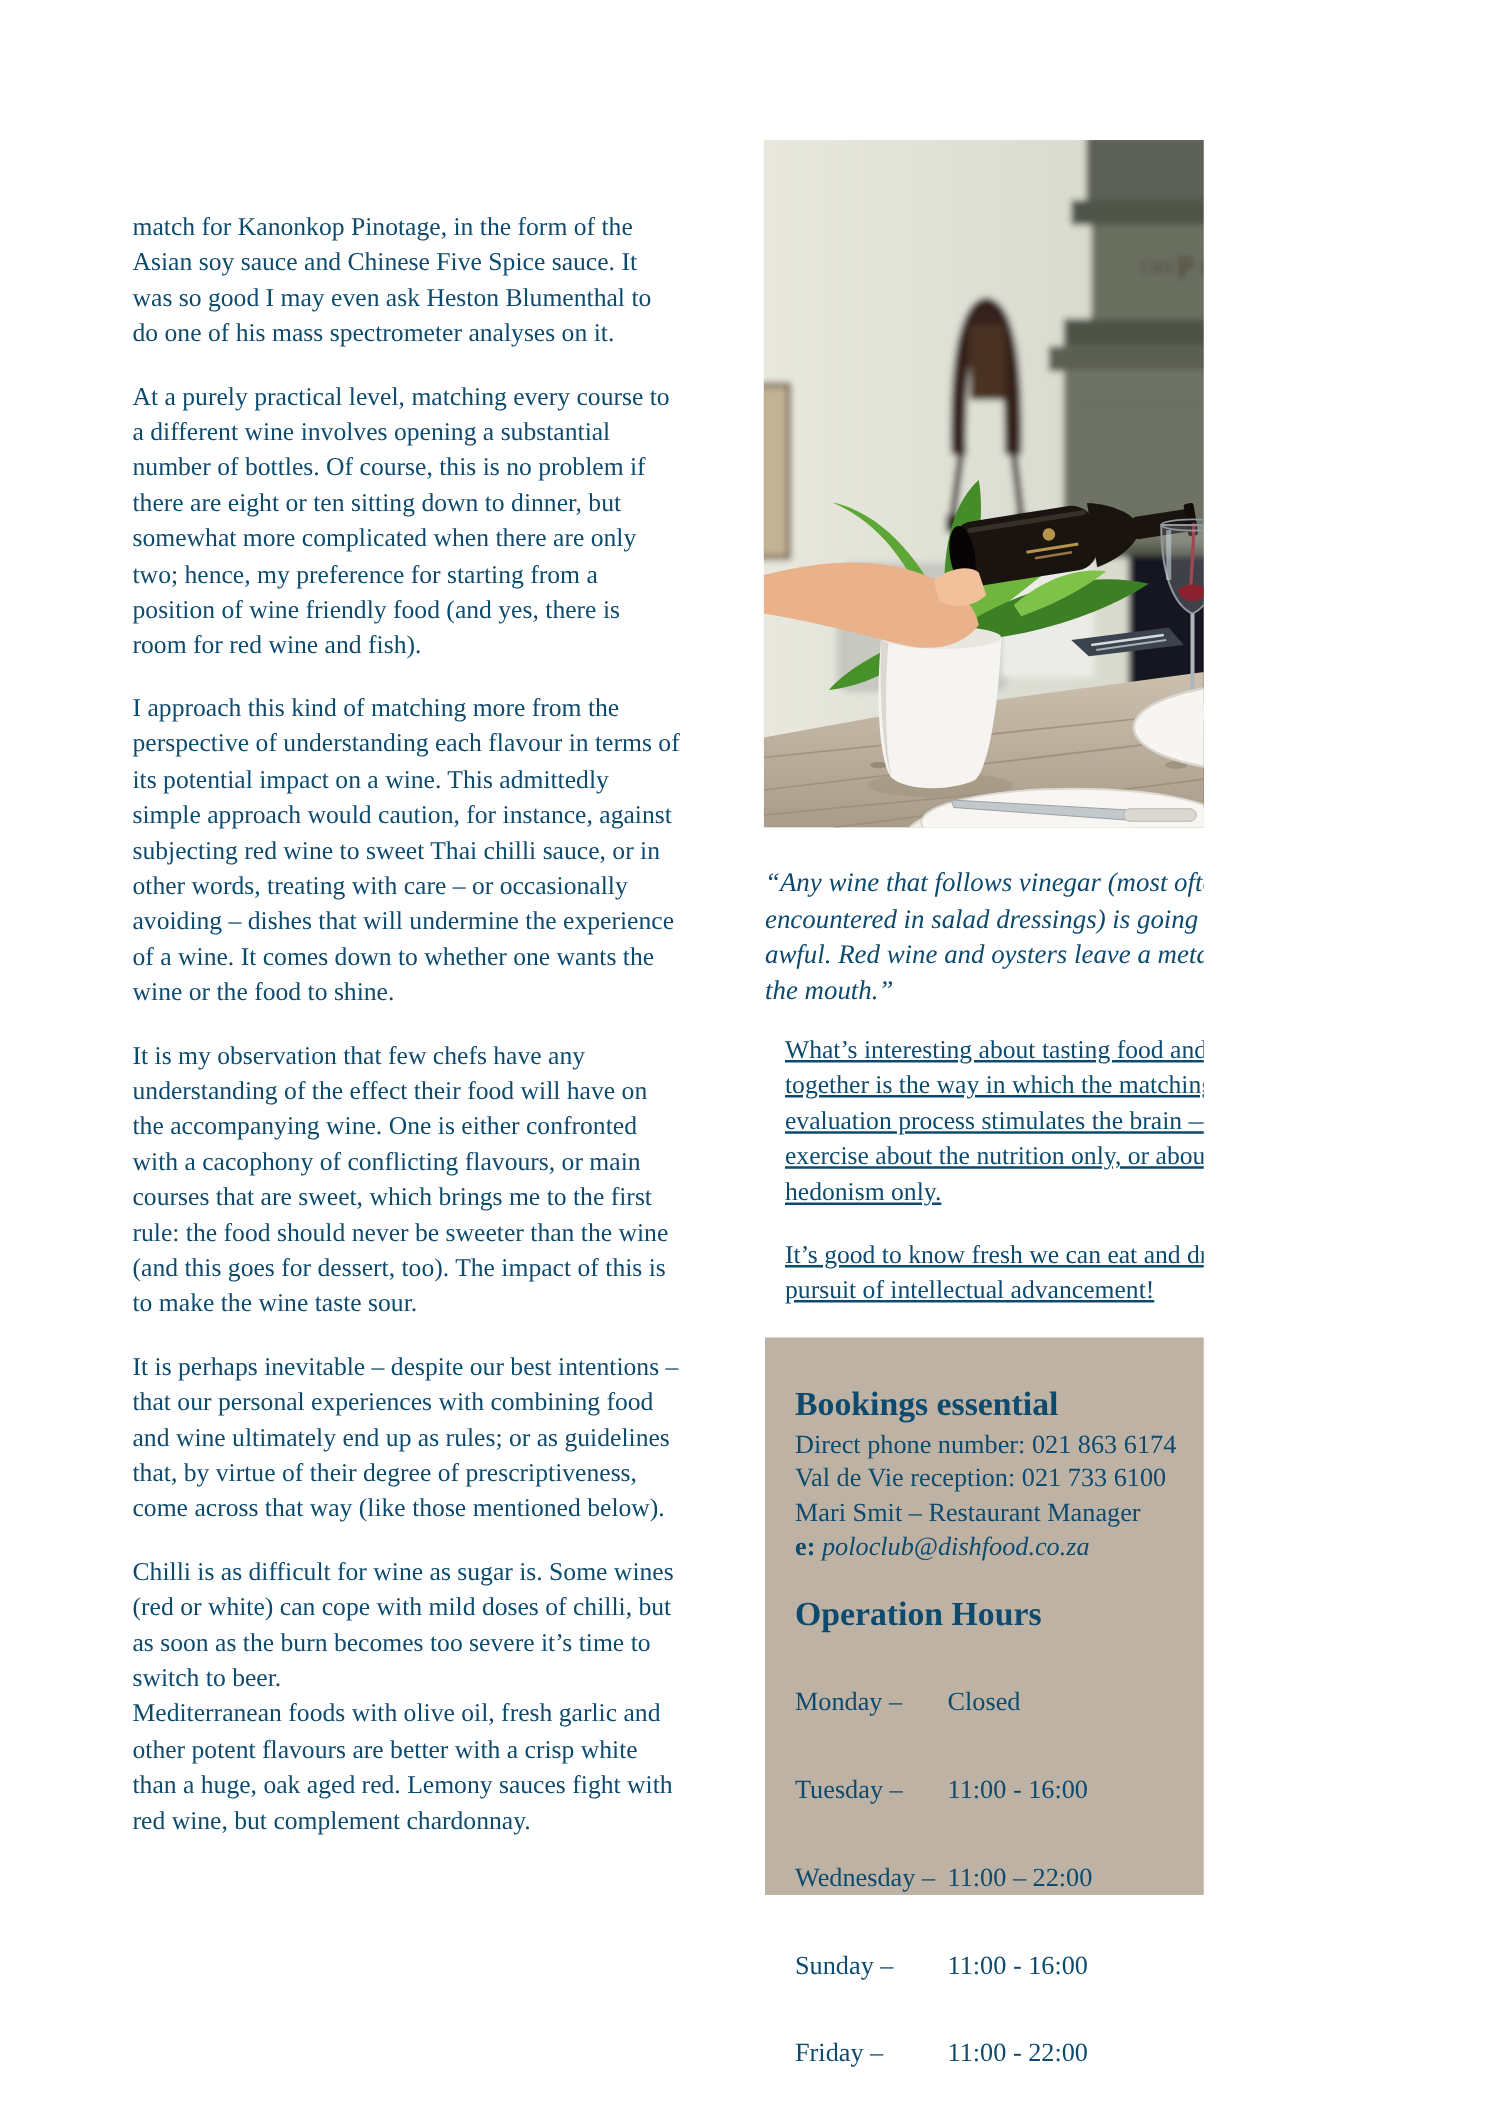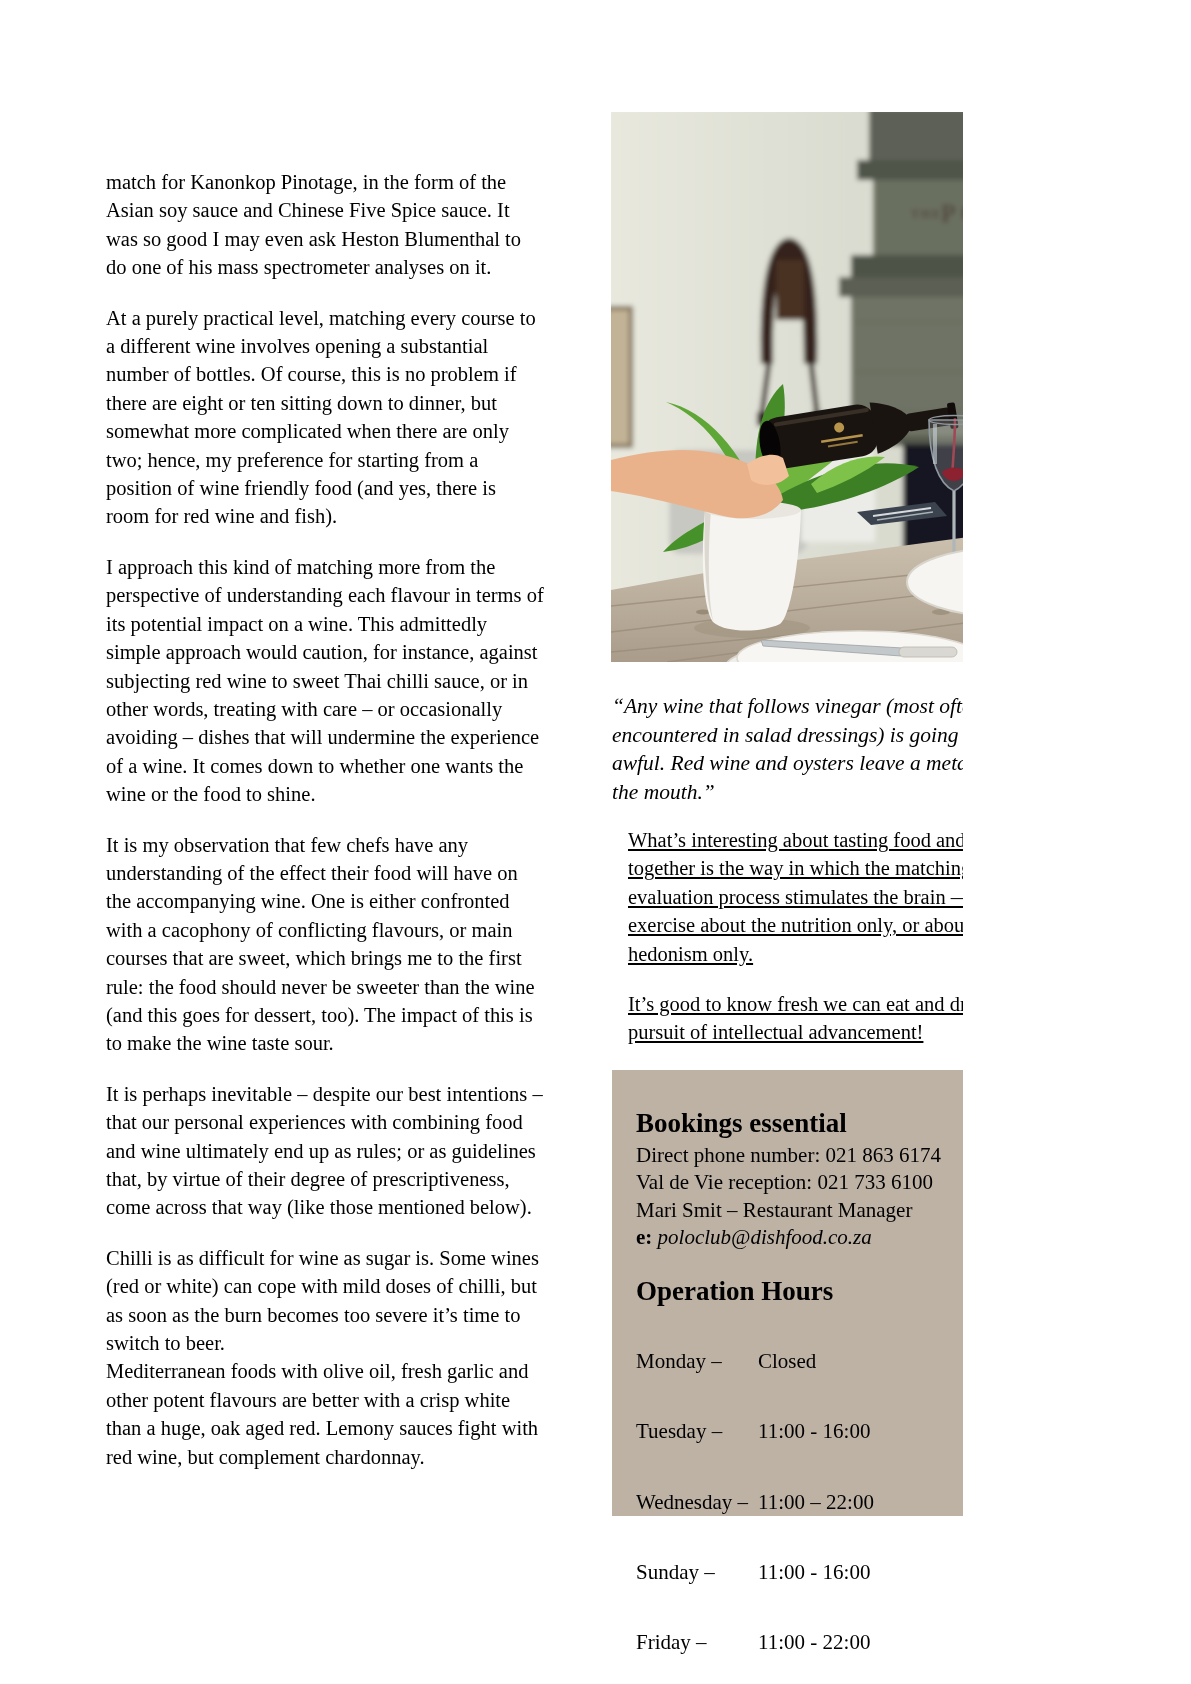--- a/index.html
+++ b/index.html
@@ -1,21 +1,21 @@
 <!DOCTYPE html>
 <html><head>
 <meta charset="utf-8">
 <style>
   html,body{margin:0;padding:0;background:#ffffff;}
   .page{
     position:relative;
     width:963px;height:1684px;
     background:#ffffff;
     font-family:"Liberation Serif", serif;
-    color:#000000;
+    color:#0c4a6e;
     overflow:hidden;
   }
   .left-col{
     position:absolute;left:106px;top:168px;width:438px;
     font-size:20.5px;line-height:28.4px;
   }
   .left-col p{margin:0 0 22px 0;}
   .left-col p.tight{margin-top:-22px;}
   .photo-wrap{
     position:absolute;left:611px;top:112px;width:454px;height:550px;

